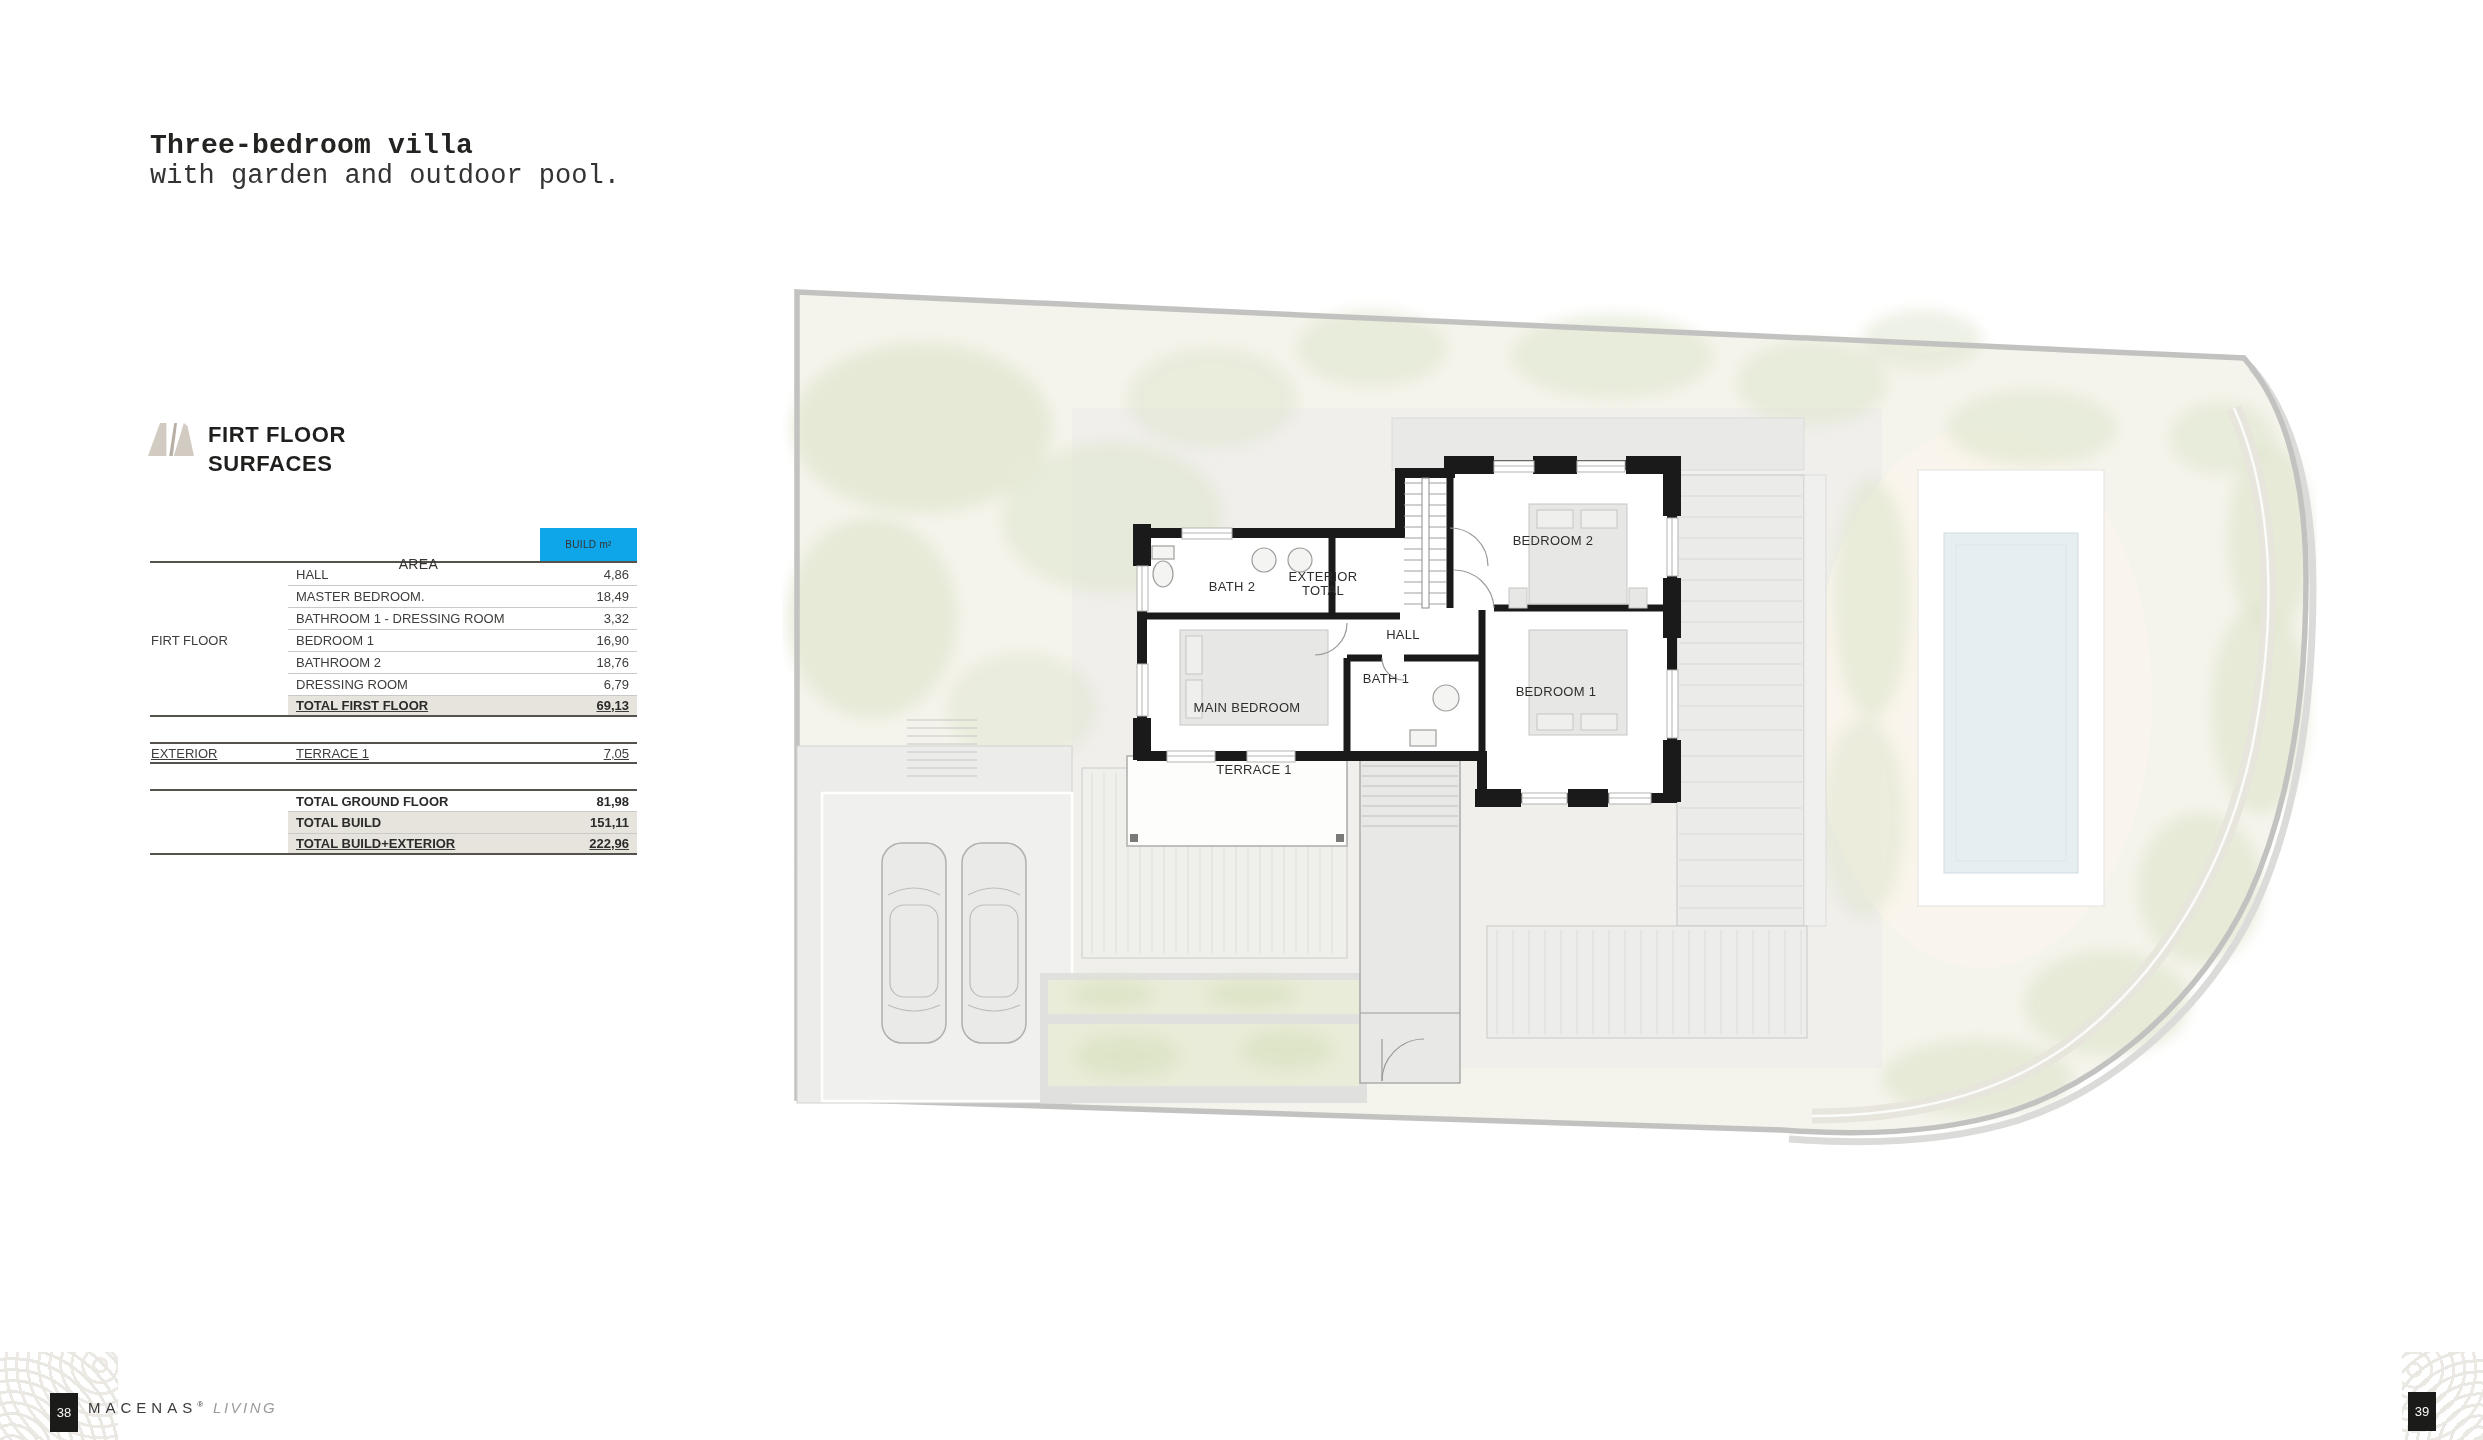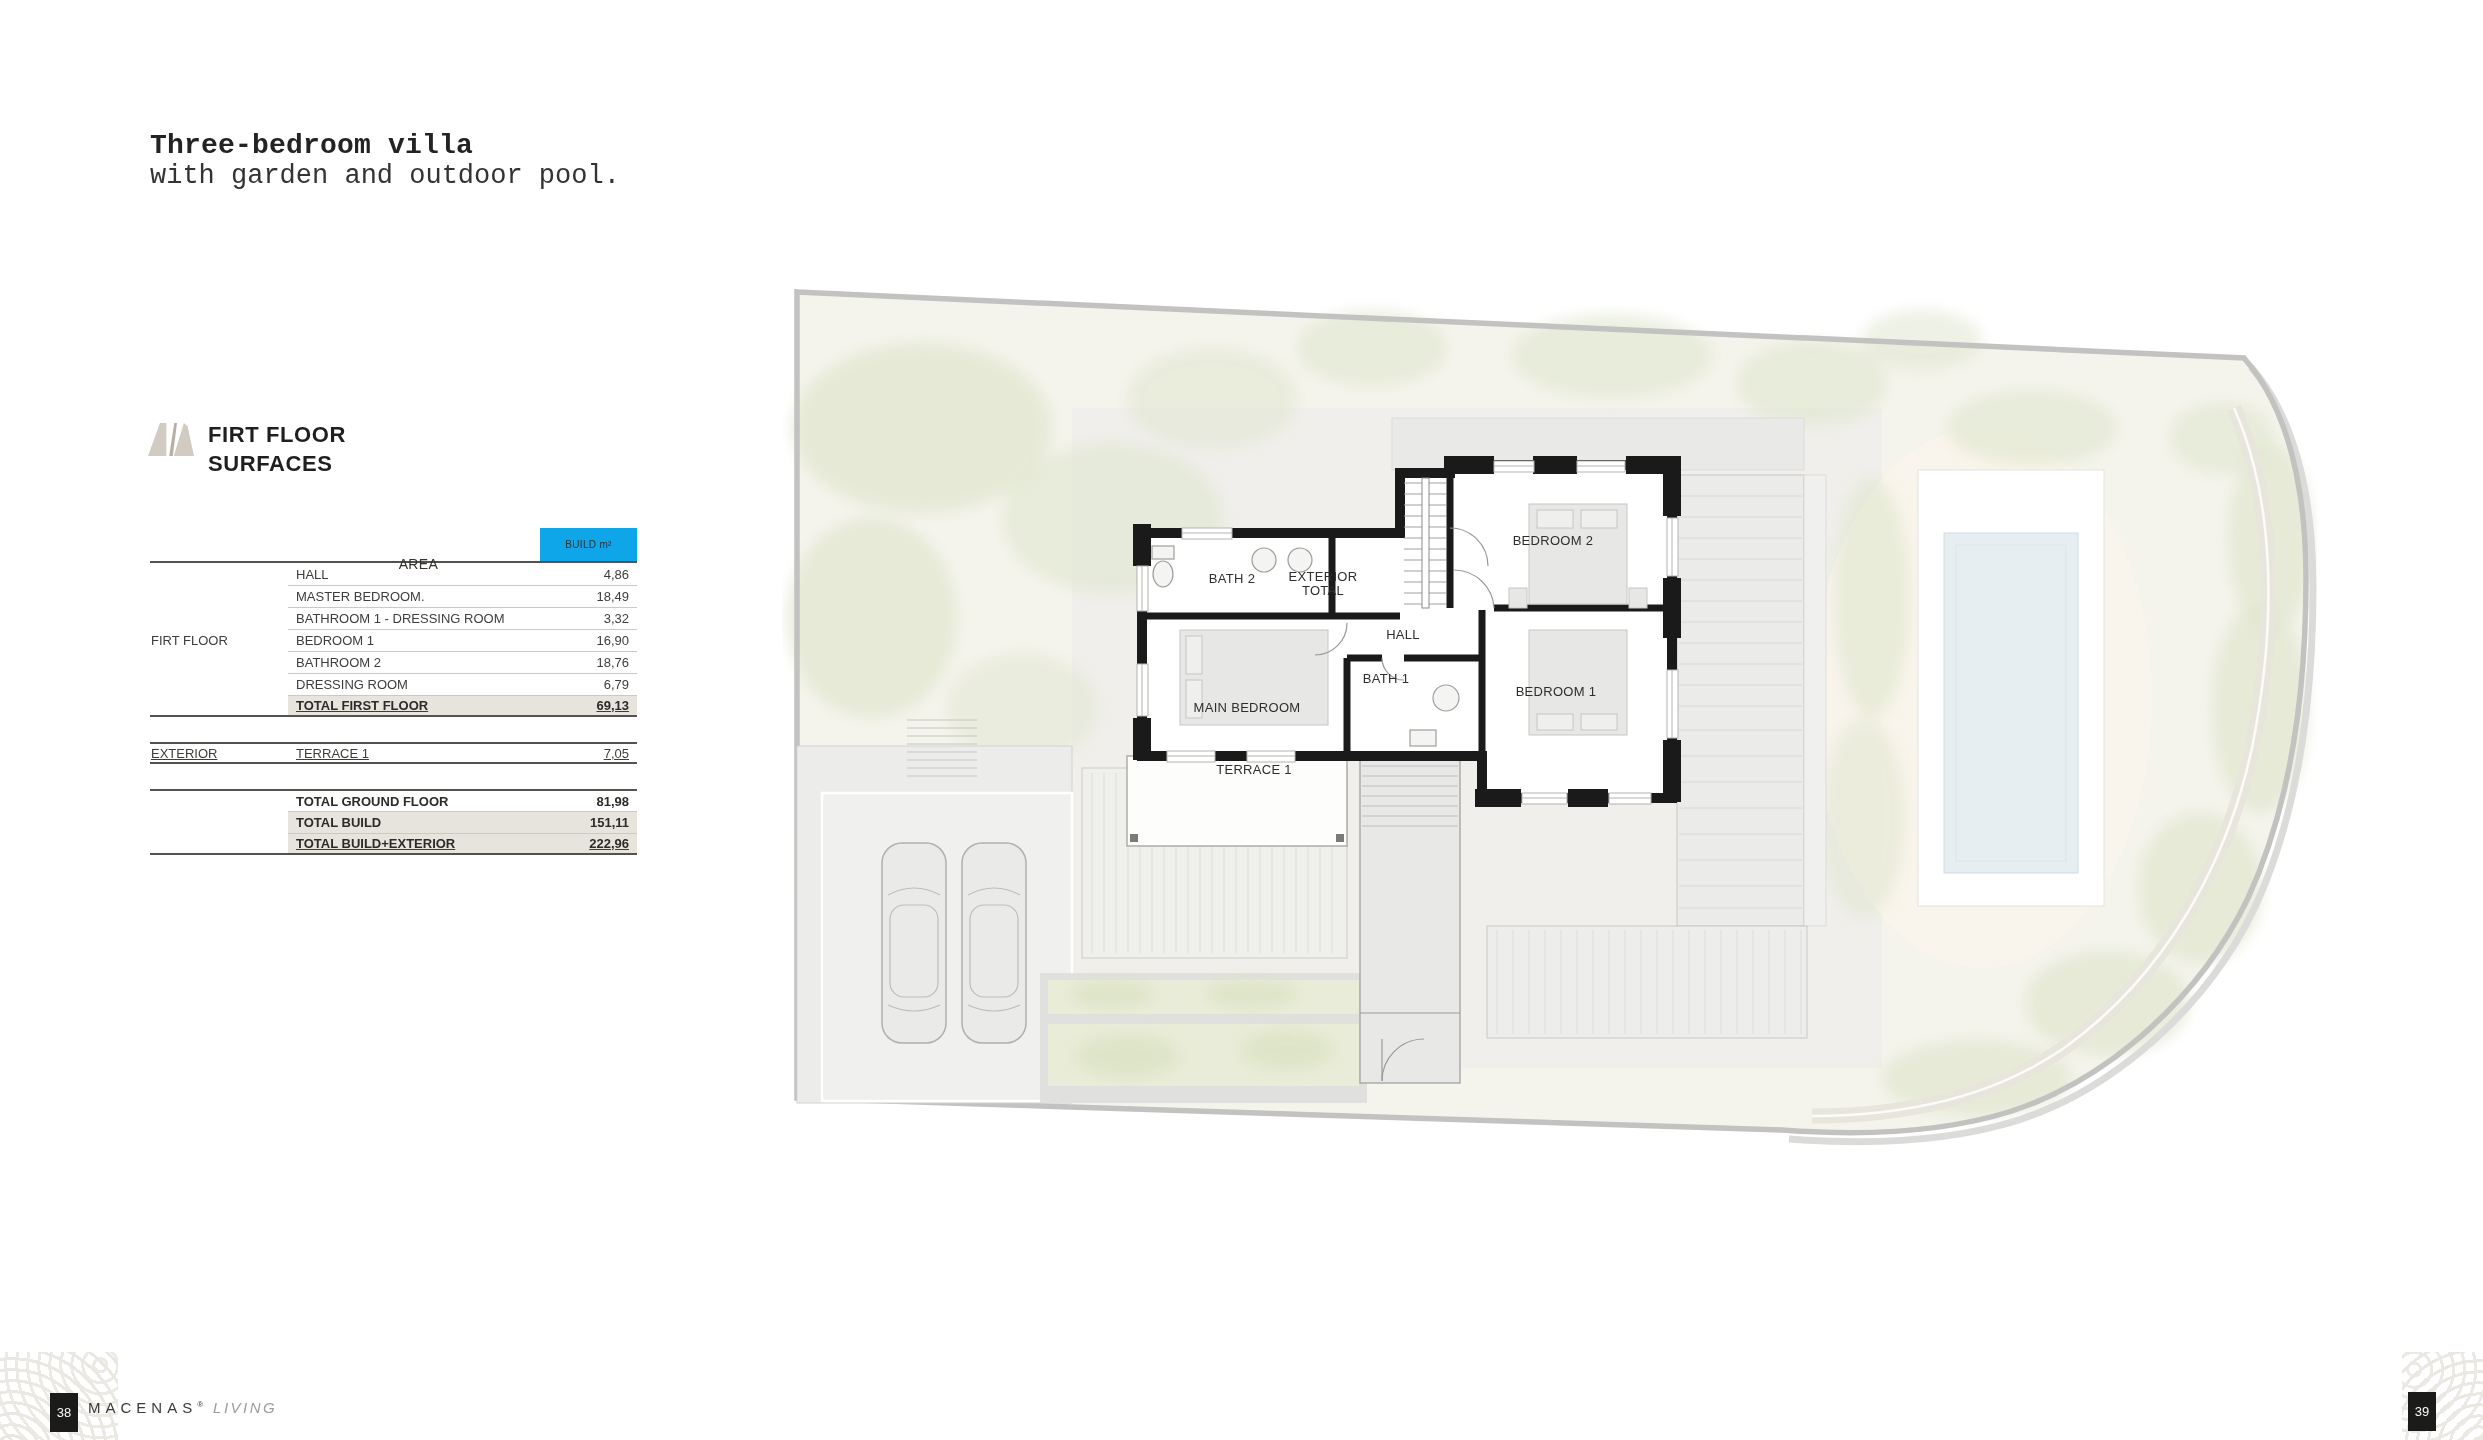--- a/index.html
+++ b/index.html
@@ -451,21 +451,21 @@
 
         <g fill="none" stroke="#9a9a98" stroke-width="1.2">
           <path d="M565,345 A32,32 0 0 1 533,377"></path>
           <path d="M600,380 A22,22 0 0 0 622,402"></path>
           <path d="M712,330 A40,40 0 0 0 672,292"></path>
           <path d="M668,250 A38,38 0 0 1 706,288"></path>
         </g>
       </g>
     </svg>
 
-    <div class="pl" style="left:450px;top:300px">BATH 2</div>
+    <div class="pl" style="left:450px;top:308px">BATH 2</div>
     <div class="pl two" style="left:541px;top:306px">
       <div>EXTERIOR</div>
       <div>TOTAL</div>
     </div>
     <div class="pl" style="left:621px;top:356px">HALL</div>
     <div class="pl" style="left:604px;top:400px">BATH 1</div>
     <div class="pl" style="left:465px;top:429px">MAIN BEDROOM</div>
     <div class="pl" style="left:771px;top:262px">BEDROOM 2</div>
     <div class="pl" style="left:774px;top:413px">BEDROOM 1</div>
     <div class="pl" style="left:472px;top:491px">TERRACE 1</div>

